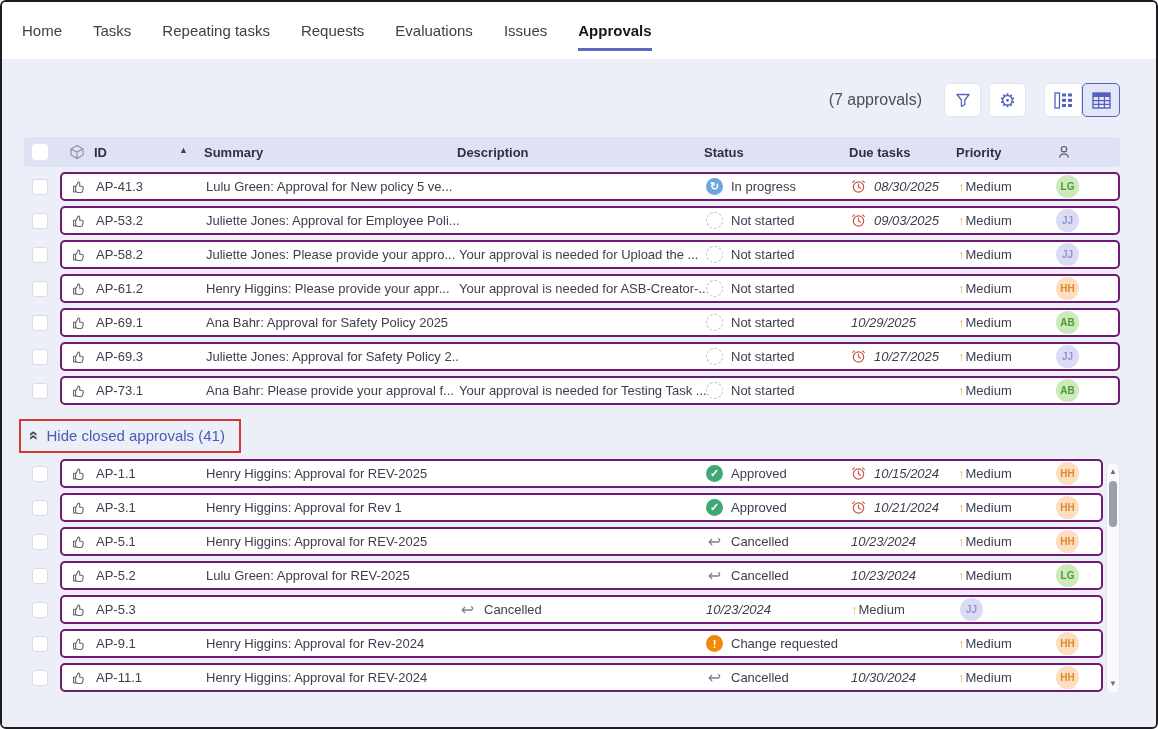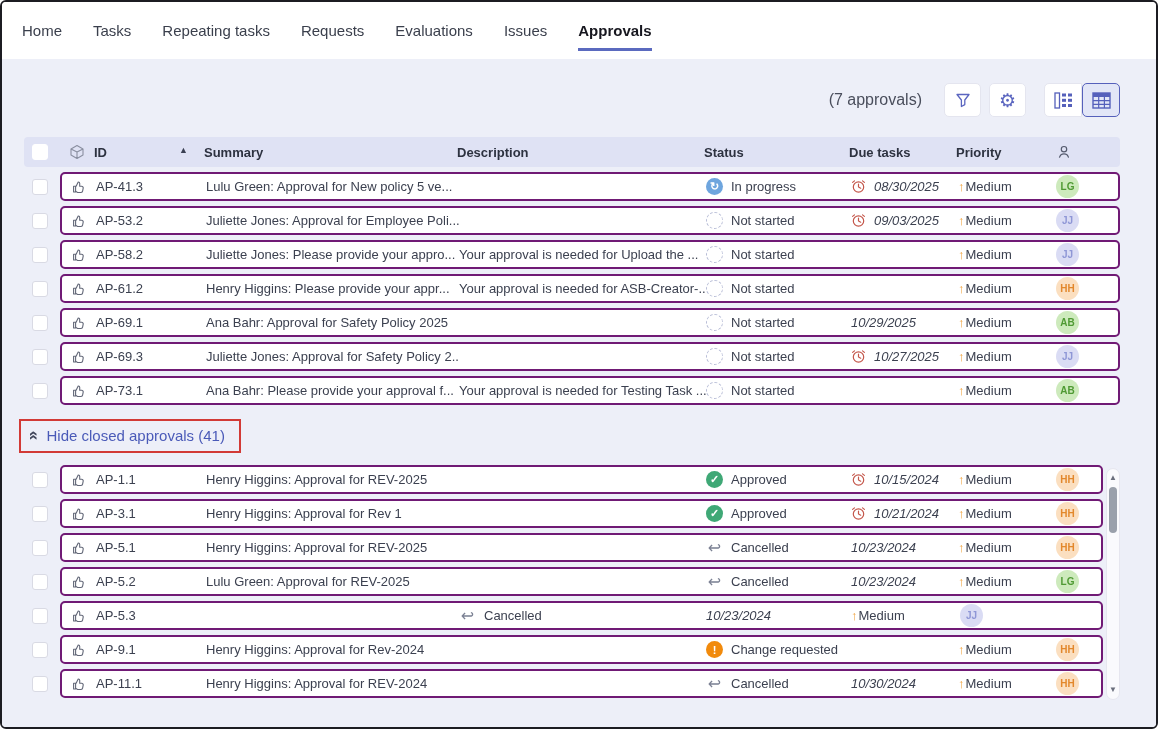--- a/index.html
+++ b/index.html
@@ -62,21 +62,21 @@
   .st-cancelled { color:#7c8294; font-size:16px; } .st-cancelled::before { content:"↩"; }
   .st-change-requested { background:#f18a0c; } .st-change-requested::before { content:"!"; font-weight:700; }
 
   
   .closed-toggle-box { display:inline-flex; align-items:center; gap:7px; border:2px solid #d23a36;
                        padding:6px 14px 7px 9px; margin:14px 0 0 -5px; background:transparent; }
   .chevron-up2 { display:inline-block; transform:rotate(90deg); color:#41465a; font-size:17px; font-weight:700; line-height:1; }
   .closed-toggle-label { color:#4a5ab8; font-size:15px; cursor:pointer; }
 
   
-  .closed-section { position:relative; margin-top:12px; }
+  .closed-section { position:relative; margin-top:6px; }
   .vscrollbar { position:absolute; top:3px; right:0; bottom:-2px; width:14px; background:#fafafd;
                 border:1px solid #e6e6ef; border-radius:7px; display:flex; flex-direction:column; align-items:center; }
   .sb-arrow { font-size:8px; color:#6a6e7c; line-height:1; padding:5px 0 0; }
   .sb-arrow.down { margin-top:auto; padding:0 0 5px; }
   .sb-thumb { width:8px; height:46px; background:#9aa0ab; border-radius:4px; margin-top:5px; cursor:pointer; }
 
   svg { display:block; }
 </style>
 </head>
 <body>

